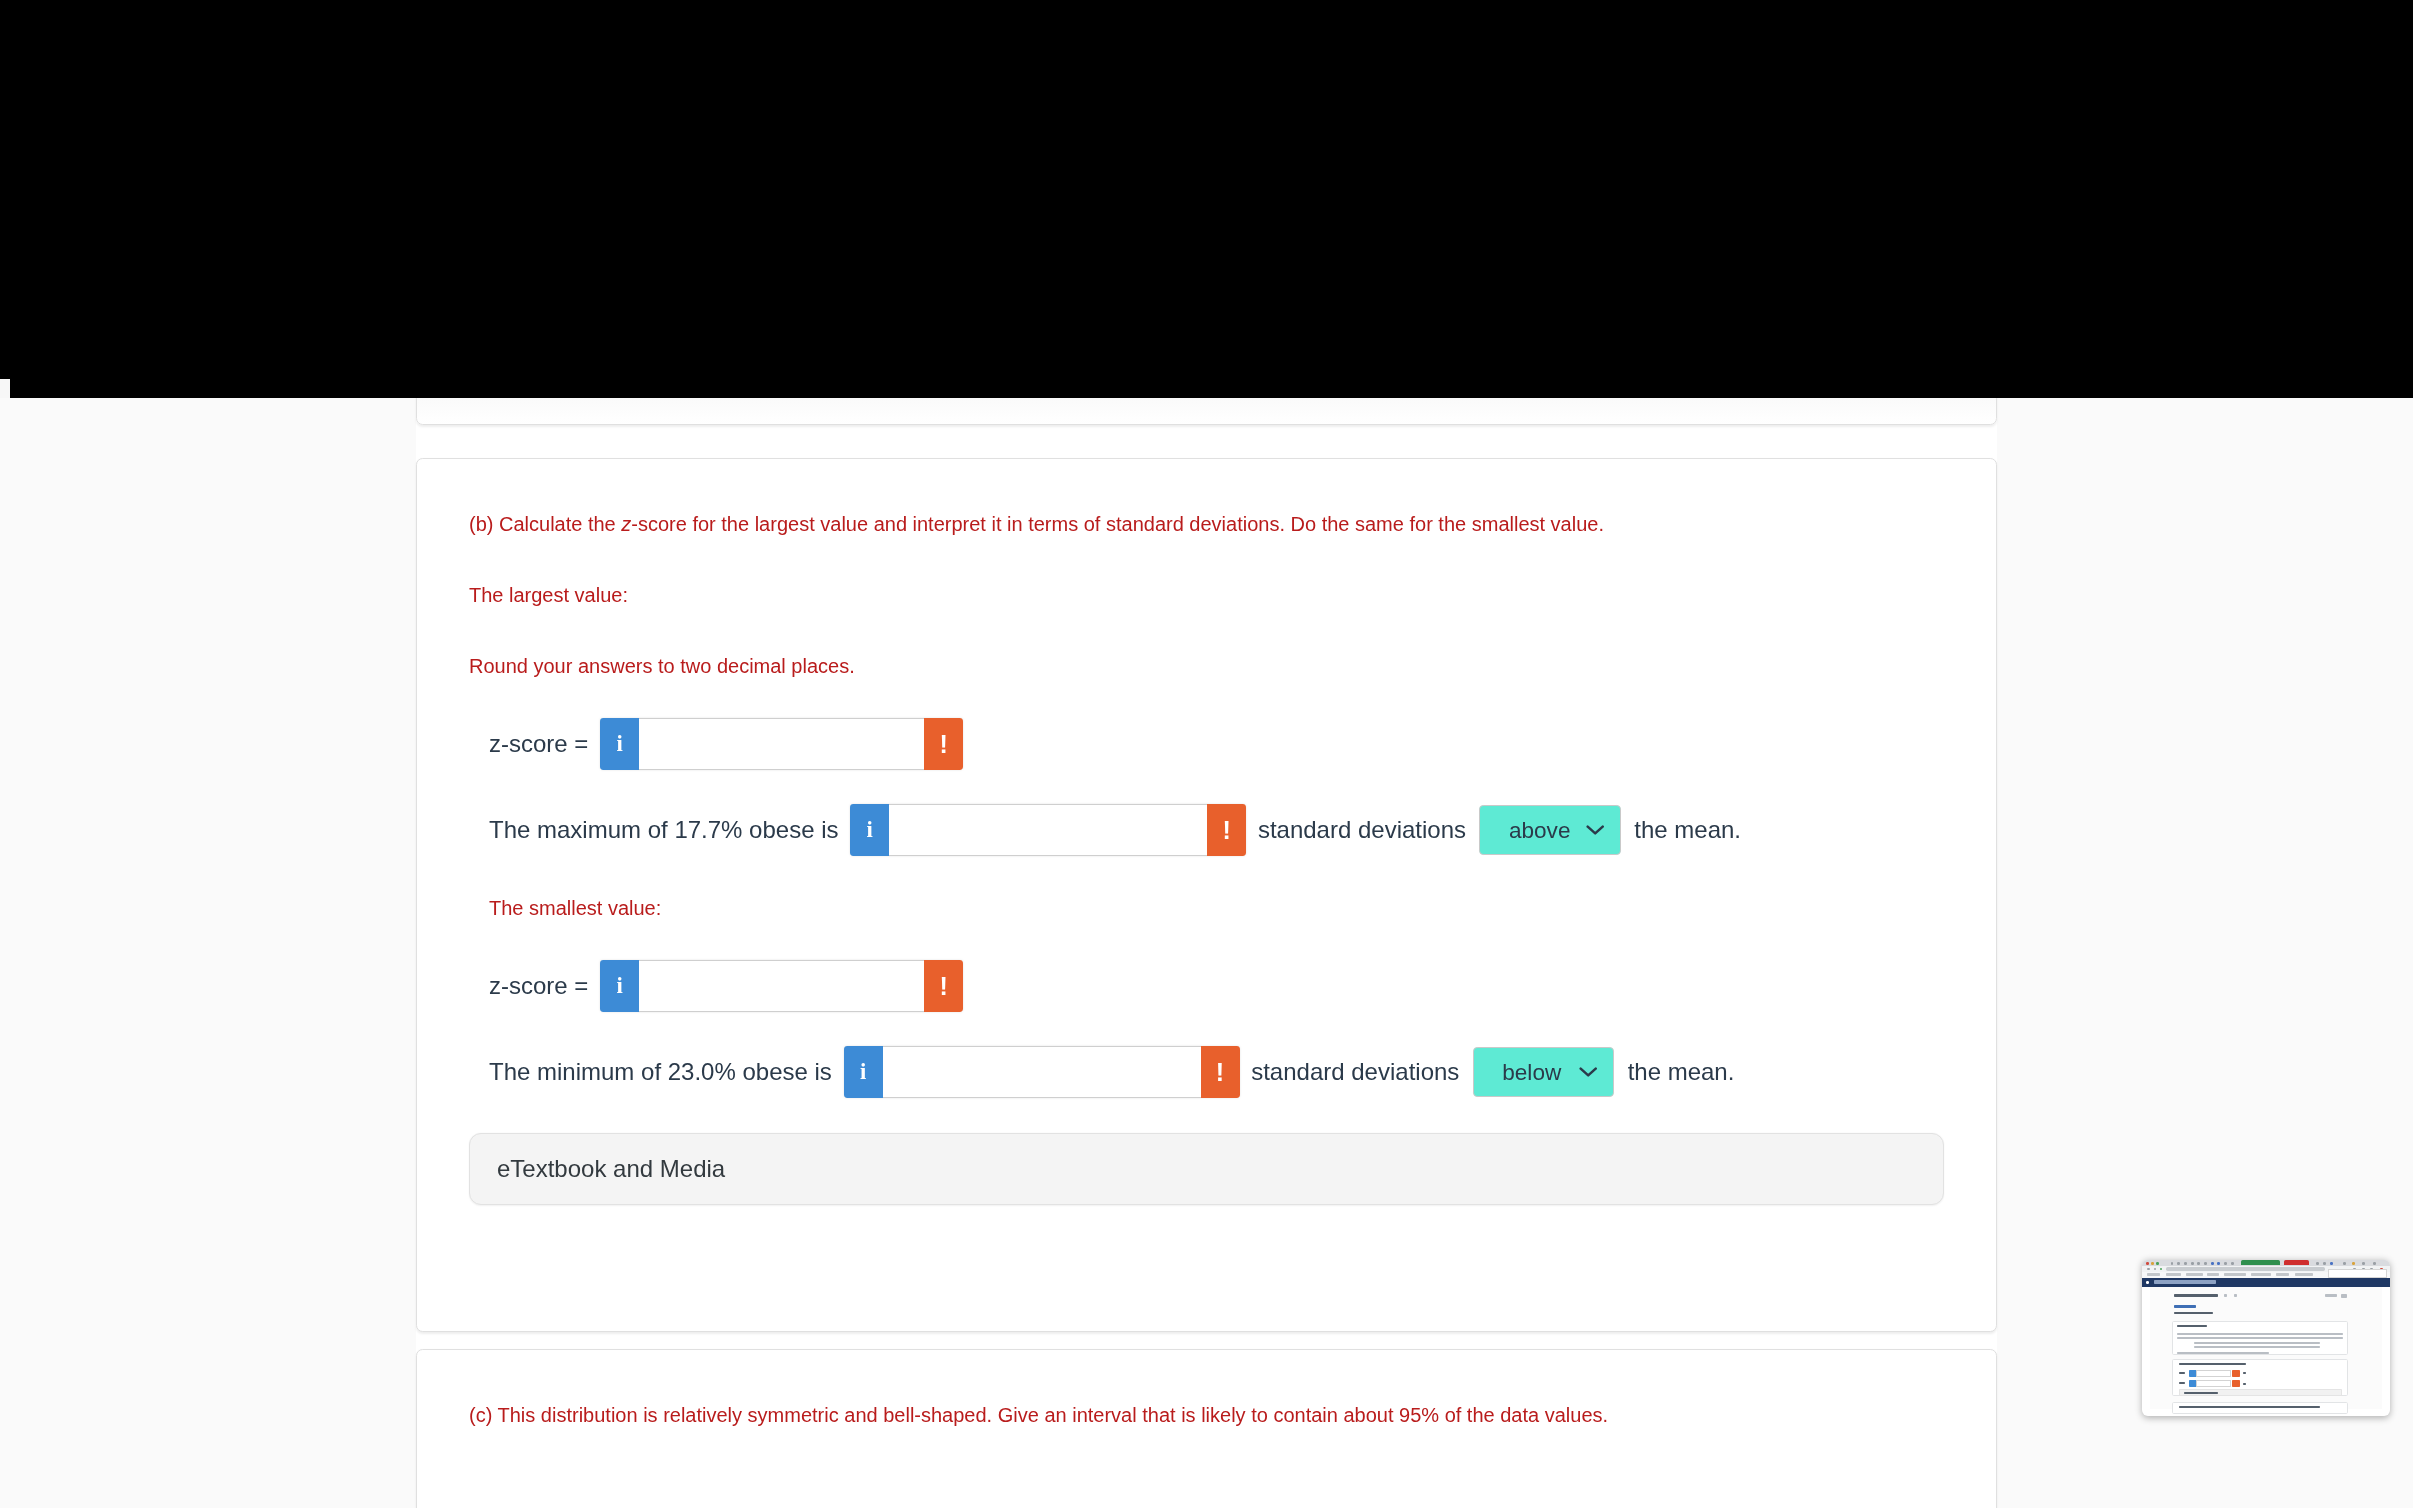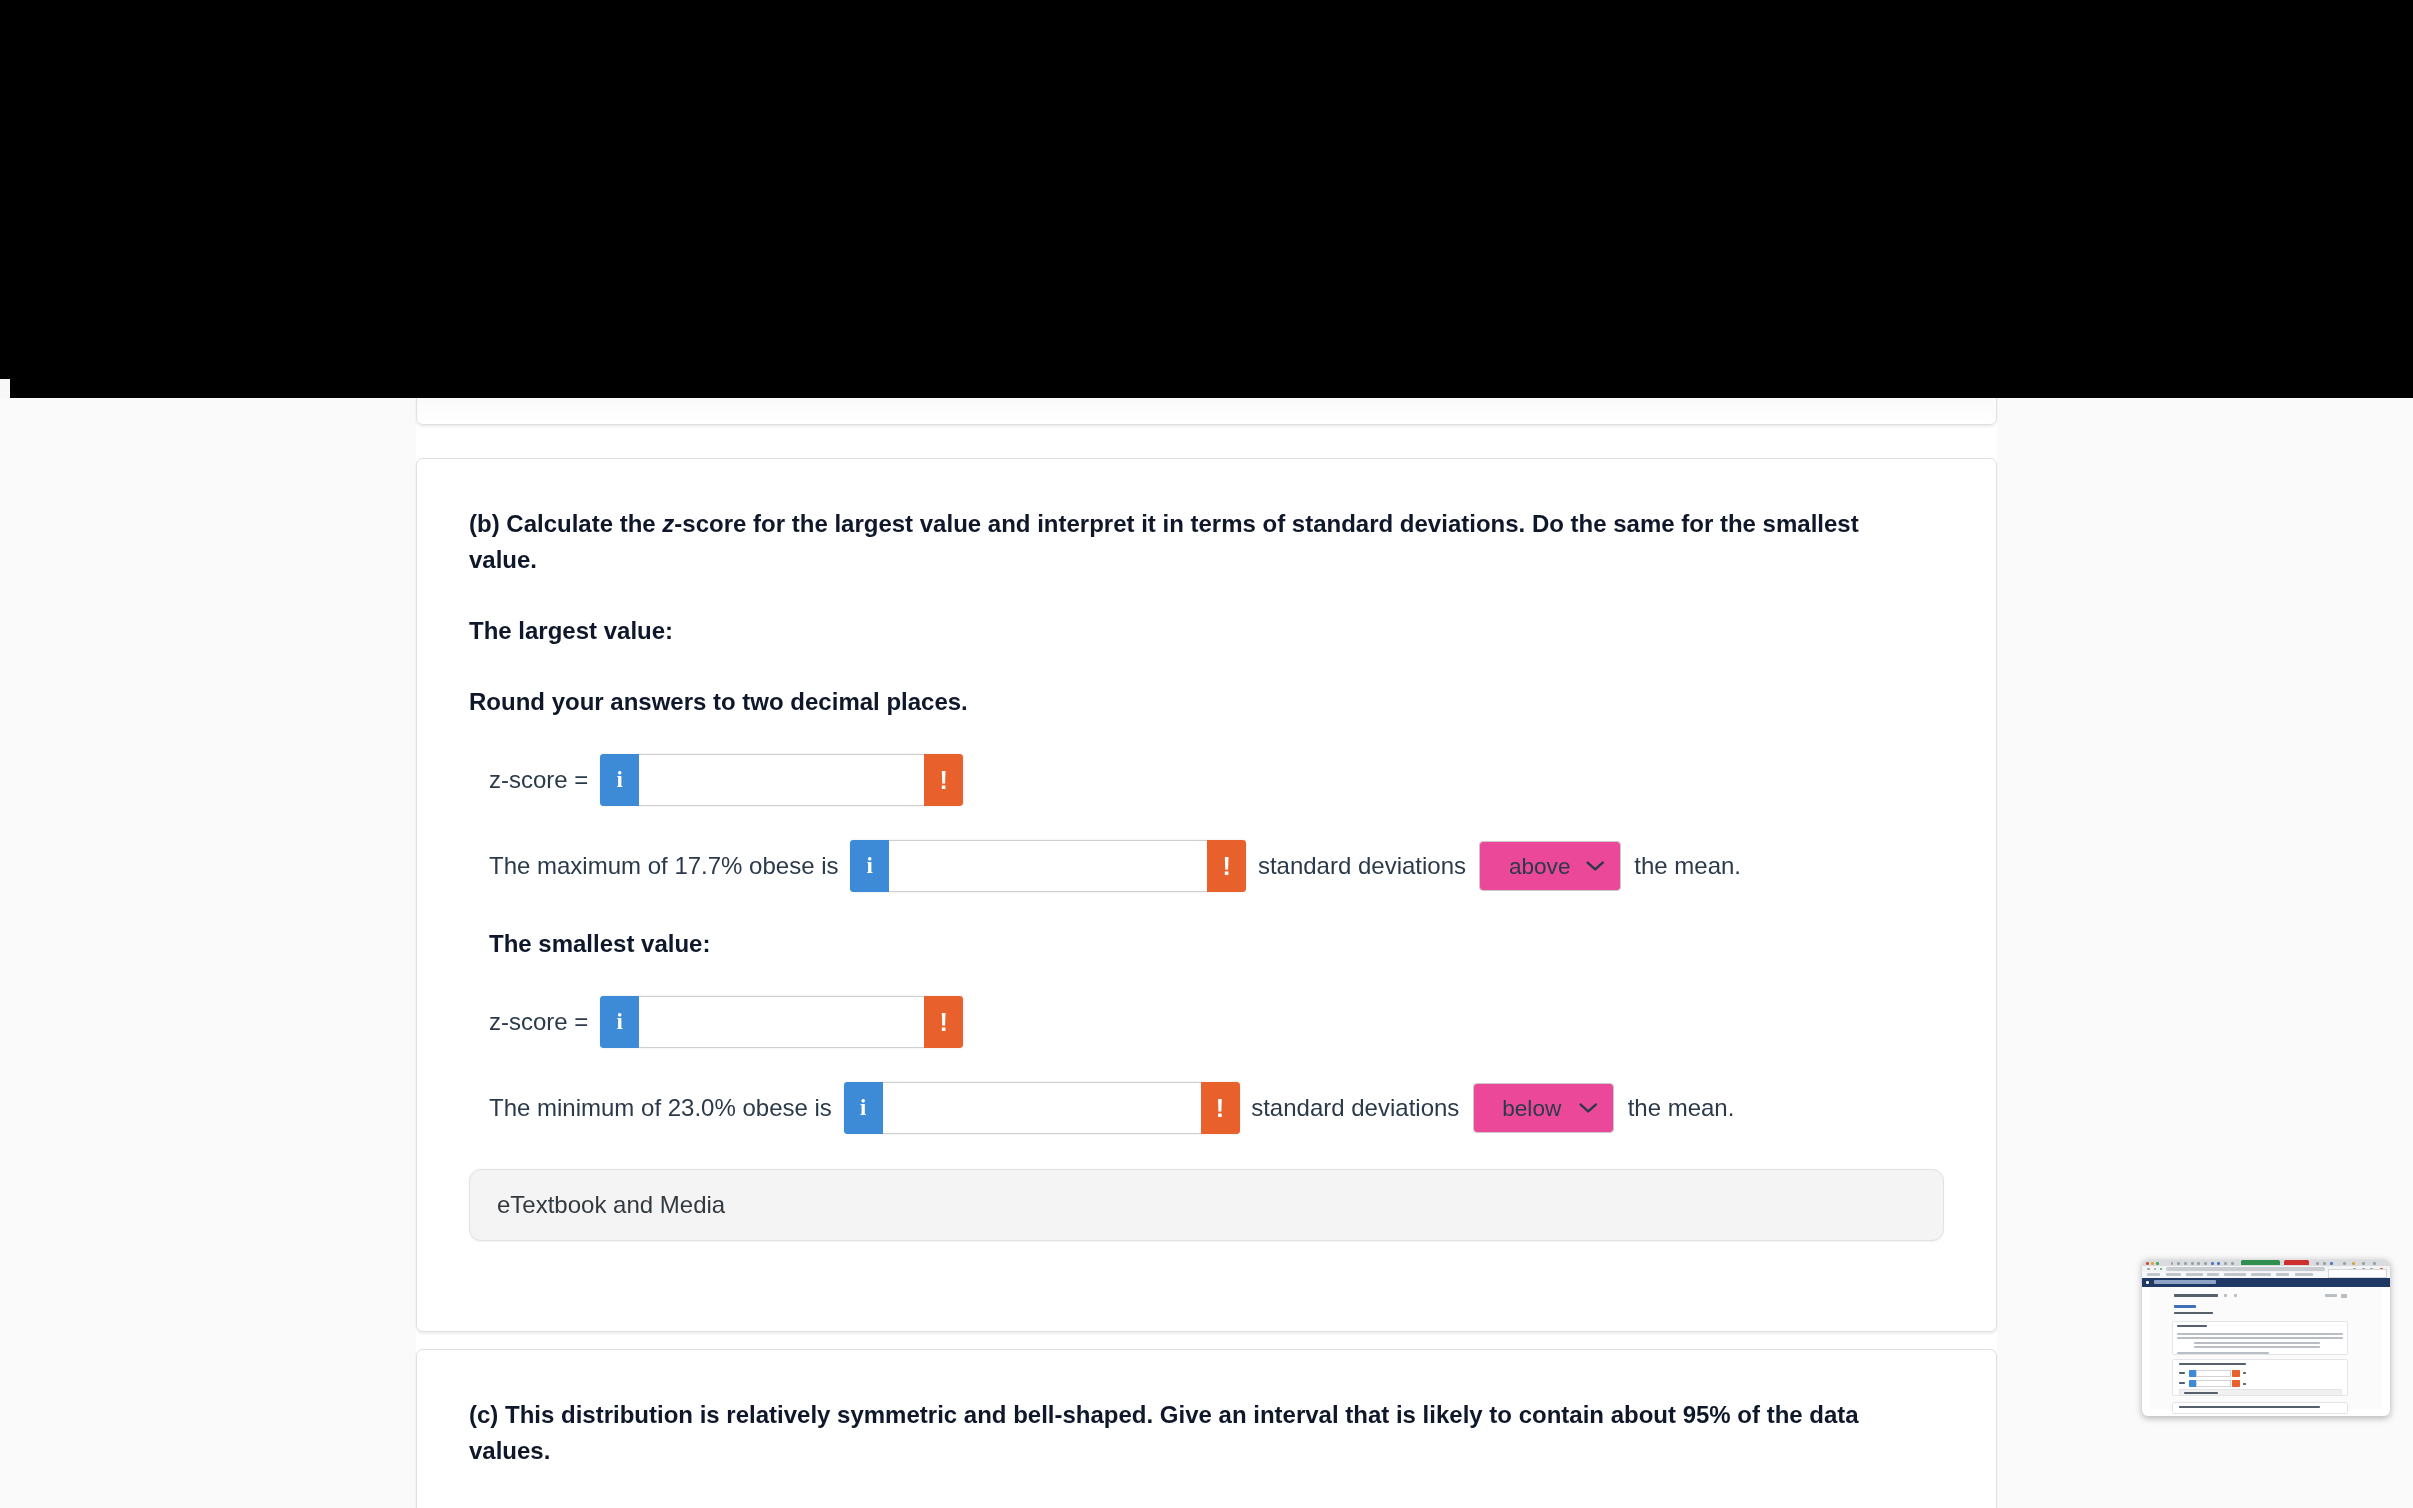--- a/index.html
+++ b/index.html
@@ -76,25 +76,25 @@
     background: linear-gradient(#f3f3f3, #ffffff);
   }
 
   .card-b   { top: 458px; height: 874px; }
   .card-c   { top: 1349px; height: 218px; }
 
   .card-inner { padding: 47px 52px 0 52px; }
 
   
   .qtext {
-    font-size: 24px;
+    font-size: 20px;
     line-height: 36px;
-    color: #0f172a;
+    color: #b91c1c;
     max-width: 1416px;
-    font-weight: 700;
+    font-weight: 400;
   }
   .qtext .ital { font-style: italic; }
 
   .blk { margin-top: 35px; }
   .blk-sm { margin-top: 34px; margin-left: 20px; }
 
   .row {
     display: flex;
     align-items: center;
     gap: 0;
@@ -165,21 +165,21 @@
     position: relative;
     display: inline-block;
     margin: 0 13.4px;
   }
   .native-select {
     appearance: none;
     -webkit-appearance: none;
     font-family: "Liberation Sans", "DejaVu Sans", sans-serif;
     font-size: 22.6px;
     color: #2b3a4a;
-    background: #ec4899;
+    background: #5eead4;
     border: 0.8px solid #c9c9c9;
     border-radius: 4.2px;
     height: 50px;
     padding: 0 49px 0 28.5px;
     cursor: pointer;
     line-height: 49px;
   }
   .sel-chev {
     position: absolute;
     right: 17px;

